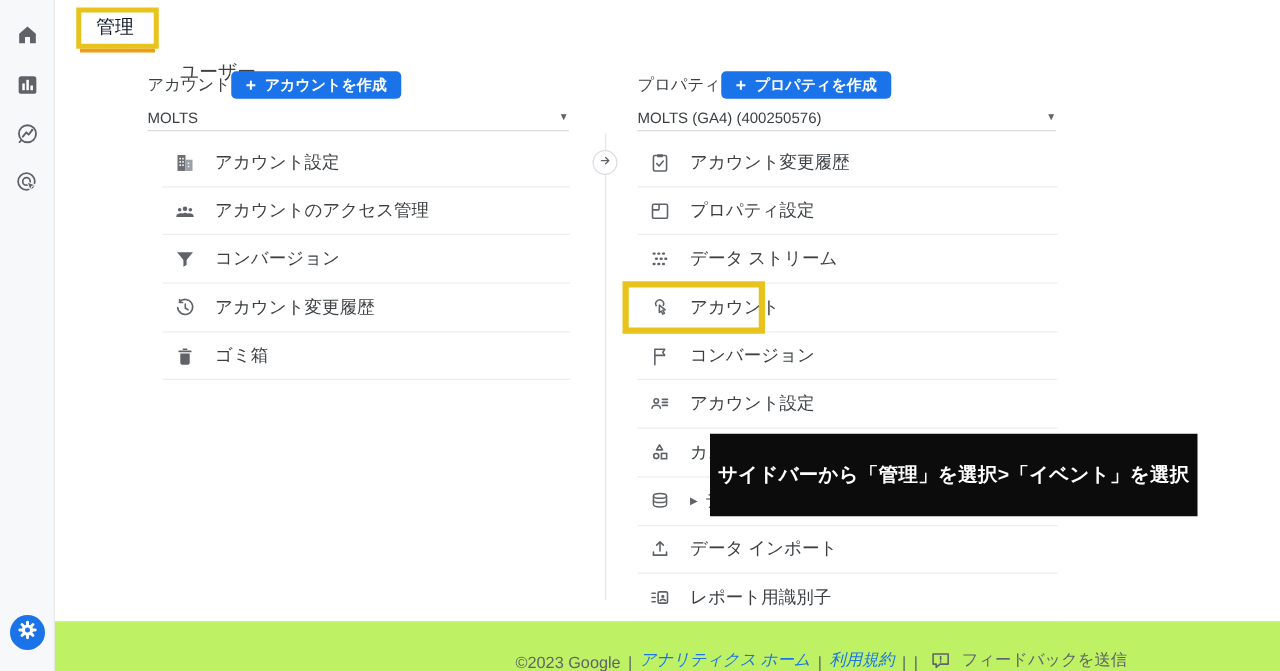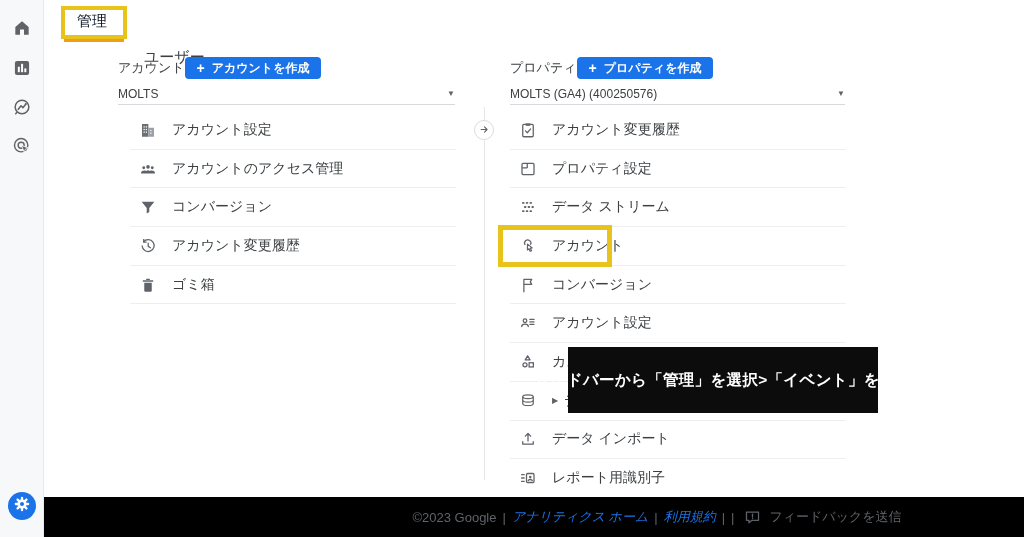--- a/index.html
+++ b/index.html
@@ -56,28 +56,28 @@
   .expand-caret { font-size:8px; color:#5f6368; margin-right:6px; }
 
   
   .vdiv { position:absolute; left:484px; top:107px; width:1px; height:373px;
     background:#e4e6e8; }
   .mover { position:absolute; left:474px; top:120px; width:20px; height:20px;
     border-radius:50%; border:1px solid #dadce0; background:#fff; display:flex;
     align-items:center; justify-content:center; cursor:pointer; z-index:6; }
 
   
-  .tooltip { position:absolute; left:568px; top:347px; width:310px; height:66px;
+  .tooltip { position:absolute; left:568px; top:347px; width:390px; height:66px;
     background:#0c0c0c; color:#fff; font-size:15.5px; font-weight:bold;
     display:flex; align-items:center; justify-content:center; z-index:40;
     letter-spacing:.3px; white-space:nowrap; }
 
   
   .footer { position:absolute; left:44px; top:497px; width:980px; height:40px;
-    background:#000000; display:flex; align-items:center; justify-content:center;
+    background:#bef264; display:flex; align-items:flex-end; justify-content:center;
     padding-left:246px; font-size:13px; color:#5f6368; gap:6px; white-space:nowrap; }
   .footer a { color:#1a73e8; text-decoration:none; cursor:pointer;font-style:italic; }
   .footer .fb-icon { width:17px; height:17px; margin:0 2px 0 4px; }
 </style>
 </head>
 <body>
 
 <div class="stage">
 
   <div class="rail">

